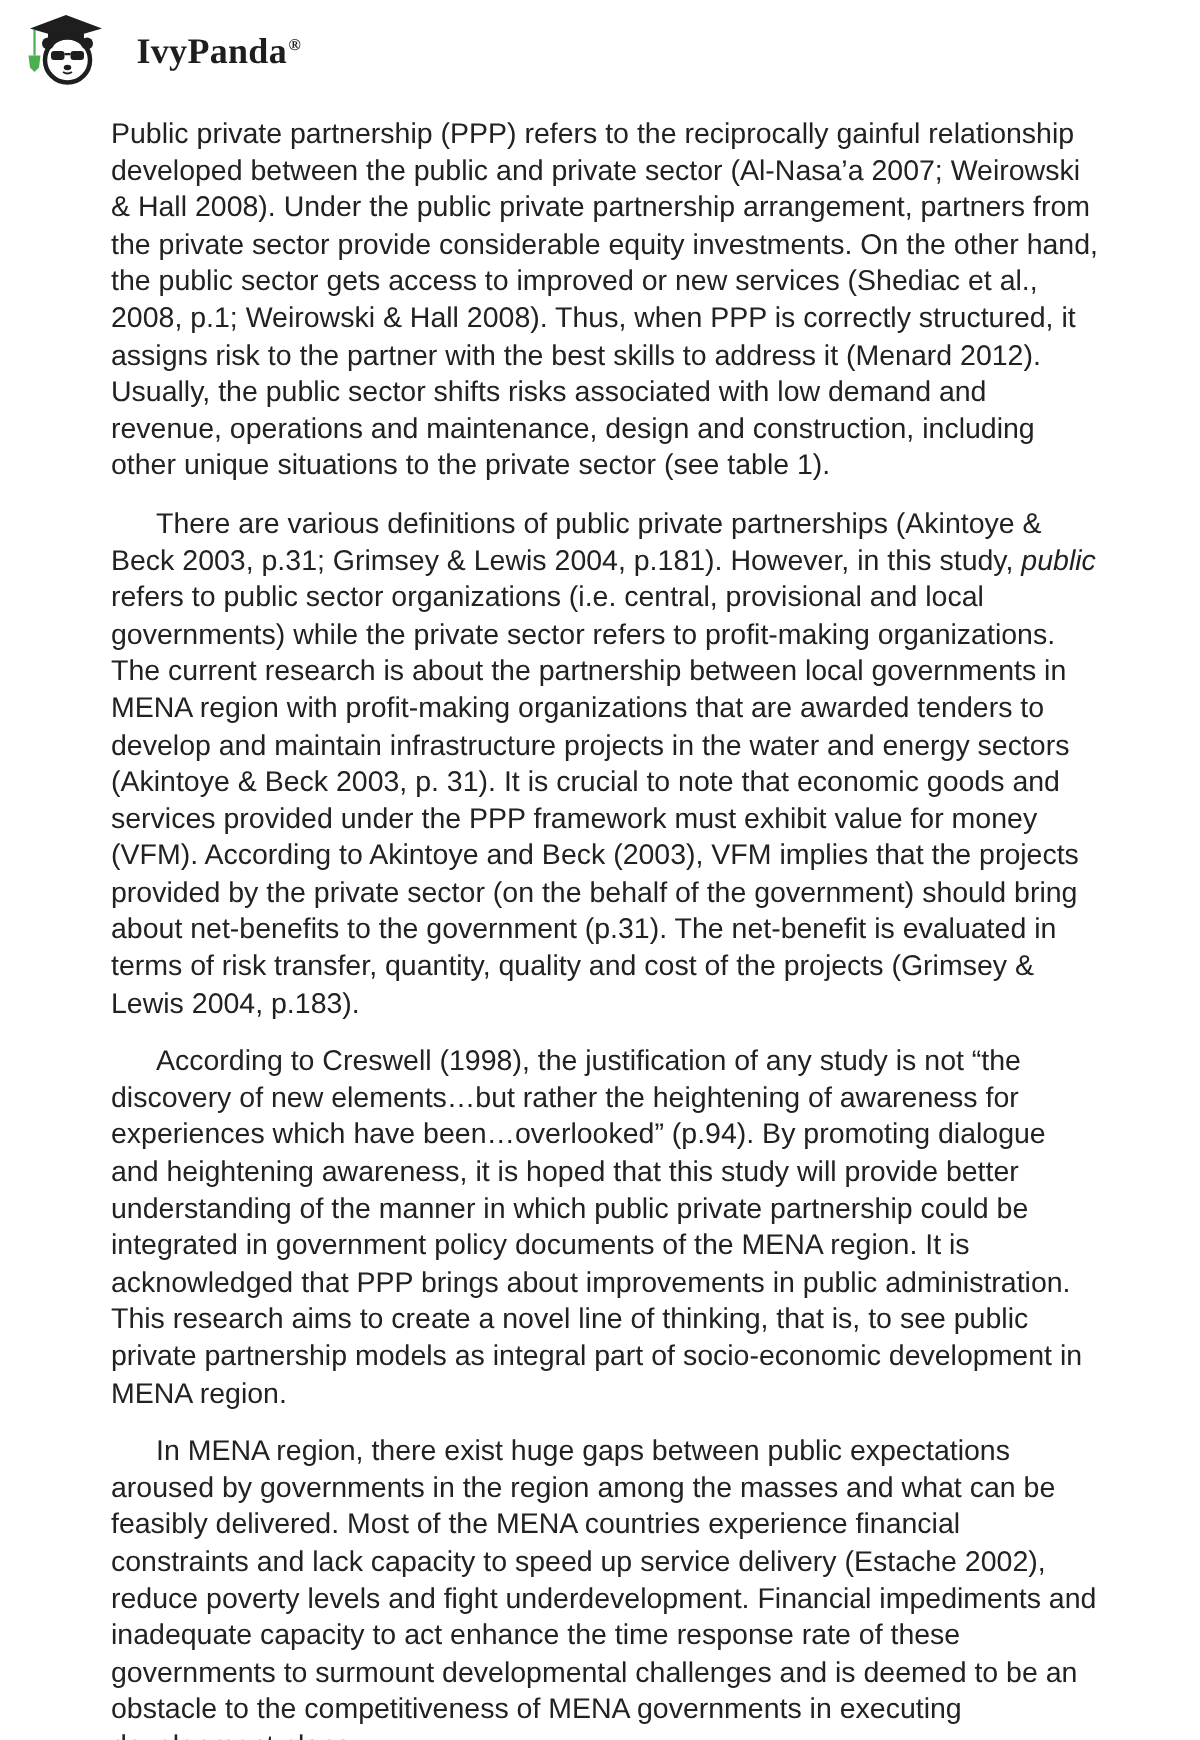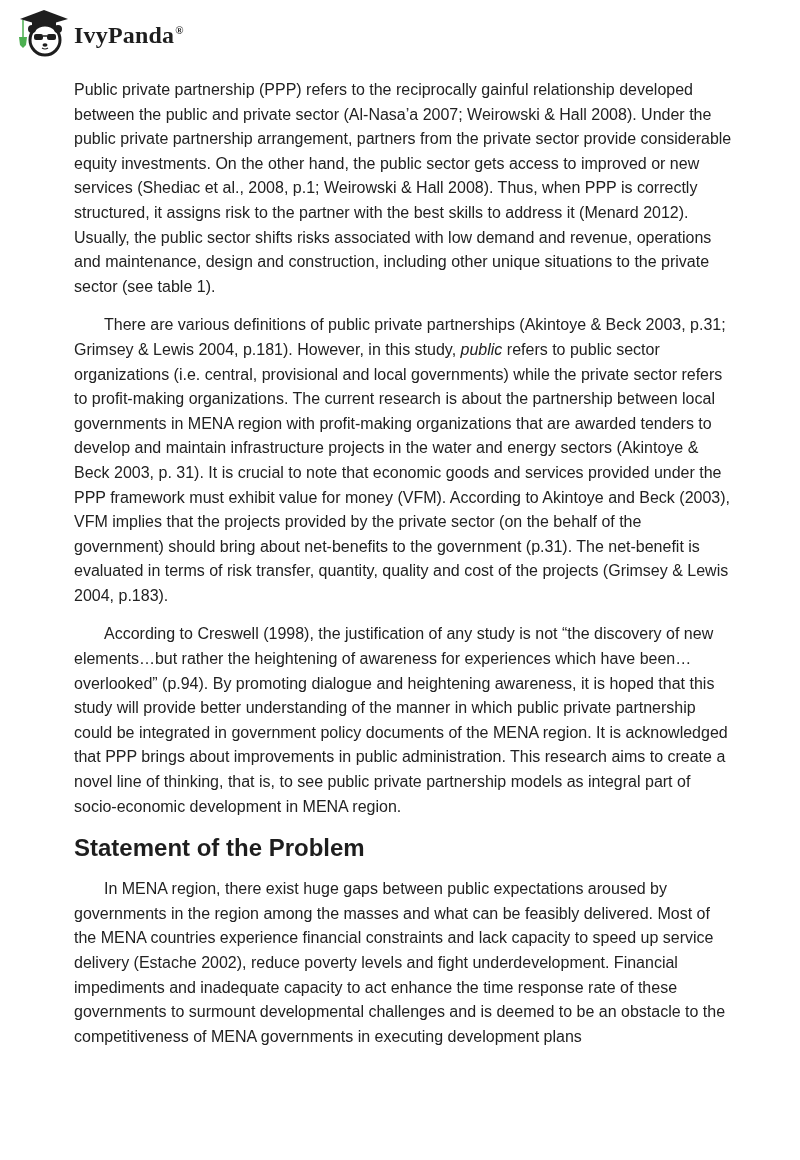--- a/index.html
+++ b/index.html
@@ -2,25 +2,25 @@
 <html><head>
 <meta charset="utf-8">
 <style>
   html, body { margin: 0; padding: 0; background: #ffffff; }
   body { width: 800px; height: 1160px; position: relative; overflow: hidden;
          font-family: "Liberation Sans", sans-serif; color: #222222; }
   .header { position: absolute; left: 0; top: 0; width: 800px; height: 62px; }
   .logo { position: absolute; left: 16px; top: 7px; display: flex; align-items: center; }
   .logo svg { width: 56px; height: 50px; }
   .logo-text { font-family: "Liberation Serif", serif; font-weight: bold; font-size: 24px;
-               color: #1e1e1e; margin-left: 2px; margin-top: 6px; letter-spacing: 0.2px; }
+               color: #1e1e1e; margin-left: 19px; margin-top: 6px; letter-spacing: 0.2px; }
   .logo-text sup { font-size: 11px; font-weight: bold; vertical-align: super; margin-left: 1px; }
   .doc-title { position: absolute; right: 32px; top: 12px; font-size: 13.5px; color: #8a8a8a; }
   .content { position: absolute; left: 74px; top: 78px; width: 660px; }
-  p { margin: 0 0 14px 0; font-size: 16px; line-height: 24.6px; color: #222222; }
+  p { margin: 0 0 14px 0; font-size: 19px; line-height: 24.6px; color: #222222; }
   p.indent { text-indent: 30px; margin-top: 13px; }
   h2 { margin: 4px 0 14px 0; font-size: 24px; font-weight: bold; color: #1e1e1e; line-height: 30px; }
   .footer-url { position: absolute; right: 32px; top: 1133px; font-size: 12.5px; color: #a0a0a0; margin-top: 32px; }
 </style>
 </head>
 <body>
 
 <div class="header">
   <div class="logo">
     <svg viewBox="0 0 56 50">
@@ -43,17 +43,16 @@
       <path d="M26,41 Q29,43 32,41" stroke="#1e1e1e" stroke-width="1.2" fill="none"></path>
     </svg>
     <span class="logo-text"><span>IvyPanda</span><sup>®</sup></span>
   </div>
 </div>
 
 <div class="content">
   <p>Public private partnership (PPP) refers to the reciprocally gainful relationship developed between the public and private sector (Al-Nasa’a 2007; Weirowski &amp; Hall 2008). Under the public private partnership arrangement, partners from the private sector provide considerable equity investments. On the other hand, the public sector gets access to improved or new services (Shediac et al., 2008, p.1; Weirowski &amp; Hall 2008). Thus, when PPP is correctly structured, it assigns risk to the partner with the best skills to address it (Menard 2012). Usually, the public sector shifts risks associated with low demand and revenue, operations and maintenance, design and construction, including other unique situations to the private sector (see table 1).</p>
   <p class="indent"><span>There are various definitions of public private partnerships (Akintoye &amp; Beck 2003, p.31; Grimsey &amp; Lewis 2004, p.181). However, in this study, </span><em>public</em><span> refers to public sector organizations (i.e. central, provisional and local governments) while the private sector refers to profit-making organizations. The current research is about the partnership between local governments in MENA region with profit-making organizations that are awarded tenders to develop and maintain infrastructure projects in the water and energy sectors (Akintoye &amp; Beck 2003, p. 31). It is crucial to note that economic goods and services provided under the PPP framework must exhibit value for money (VFM). According to Akintoye and Beck (2003), VFM implies that the projects provided by the private sector (on the behalf of the government) should bring about net-benefits to the government (p.31). The net-benefit is evaluated in terms of risk transfer, quantity, quality and cost of the projects (Grimsey &amp; Lewis 2004, p.183).</span></p>
   <p class="indent">According to Creswell (1998), the justification of any study is not “the discovery of new elements…but rather the heightening of awareness for experiences which have been…overlooked” (p.94). By promoting dialogue and heightening awareness, it is hoped that this study will provide better understanding of the manner in which public private partnership could be integrated in government policy documents of the MENA region. It is acknowledged that PPP brings about improvements in public administration. This research aims to create a novel line of thinking, that is, to see public private partnership models as integral part of socio-economic development in MENA region.</p>
-  <h2>Statement of the Problem</h2>
   <p class="indent">In MENA region, there exist huge gaps between public expectations aroused by governments in the region among the masses and what can be feasibly delivered. Most of the MENA countries experience financial constraints and lack capacity to speed up service delivery (Estache 2002), reduce poverty levels and fight underdevelopment. Financial impediments and inadequate capacity to act enhance the time response rate of these governments to surmount developmental challenges and is deemed to be an obstacle to the competitiveness of MENA governments in executing development plans</p>
 </div>
 
 <div class="footer-url">https://ivypanda.com/essays/energy-and-water-projects-in-the-middle-east-and-north-africa/</div>
 
 </body></html>

